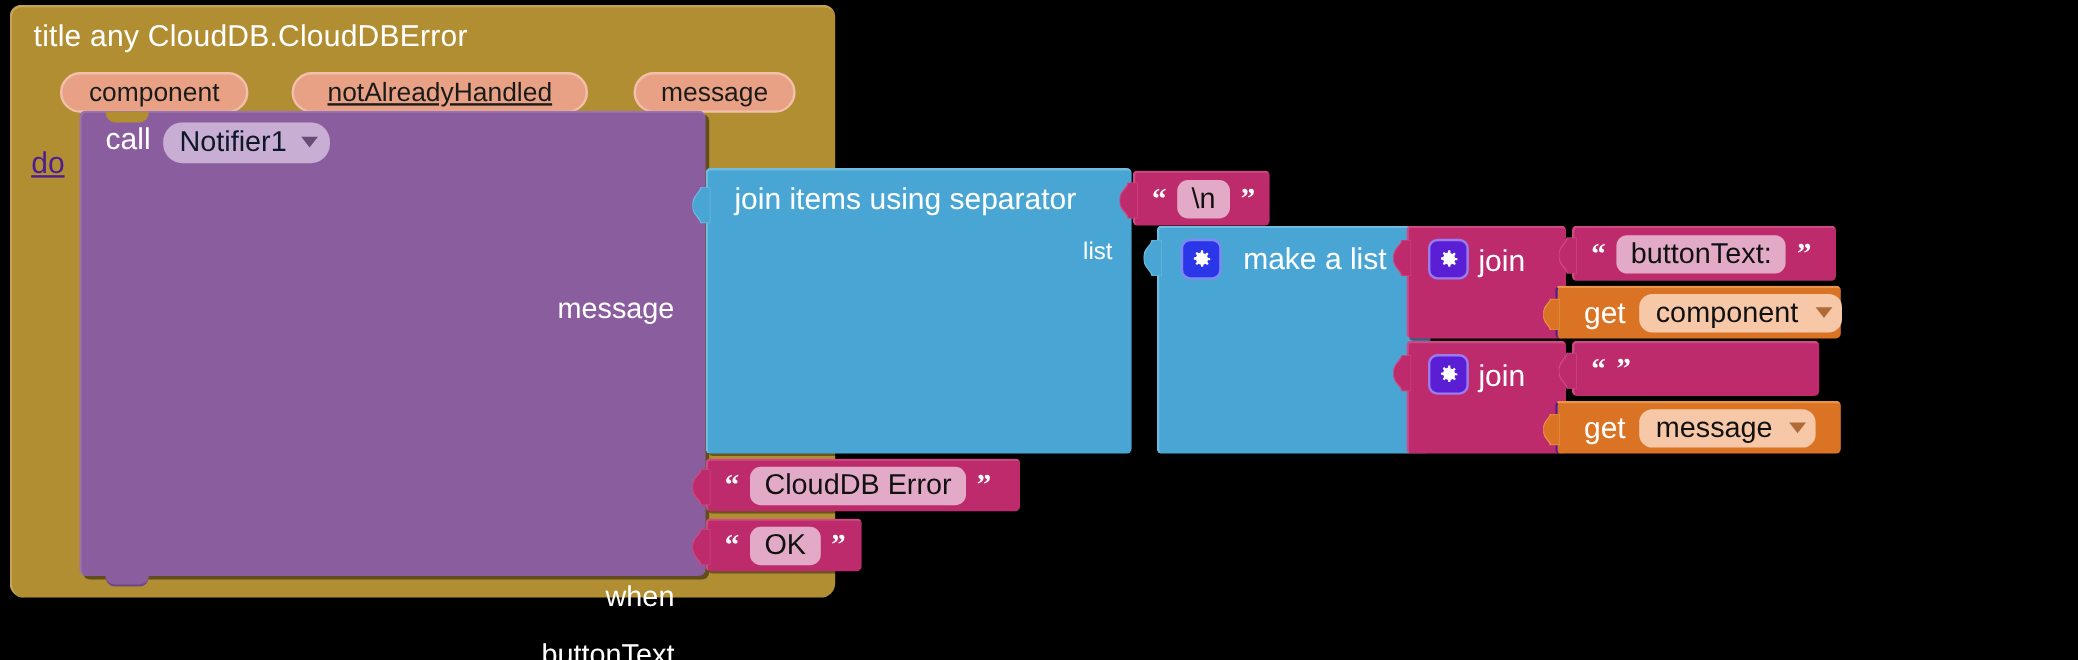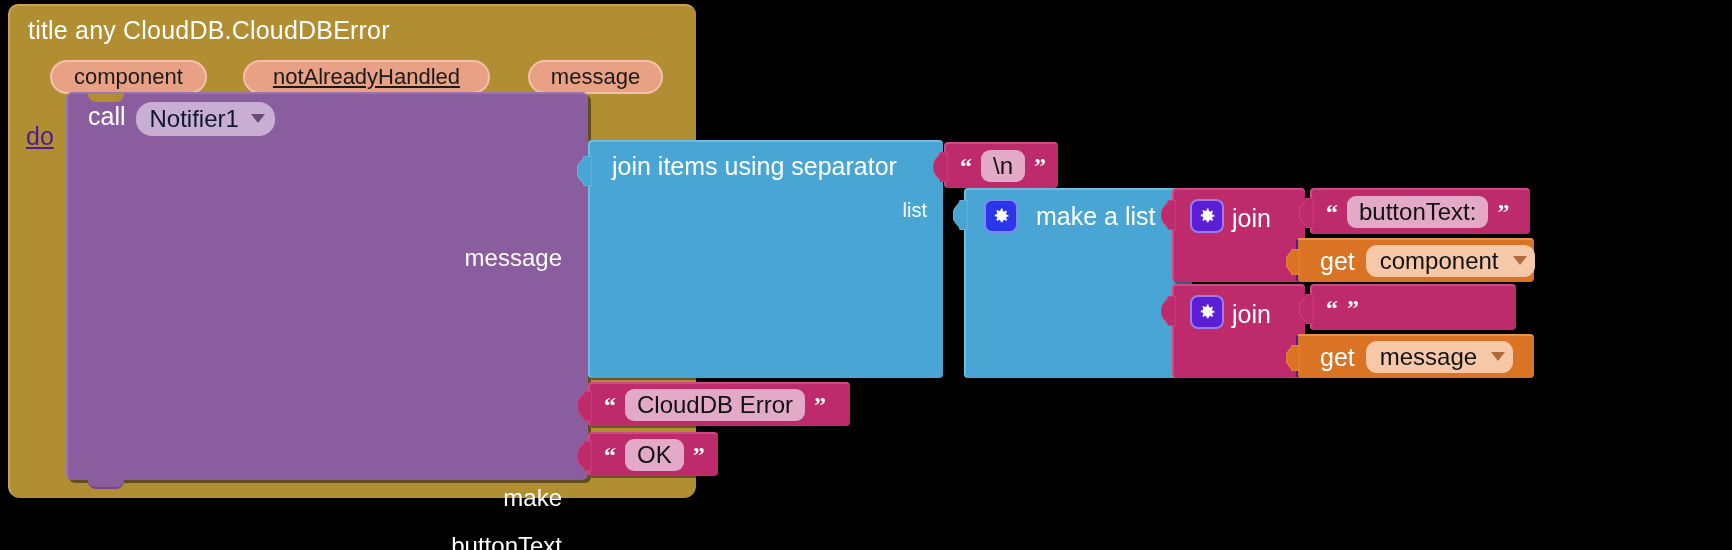--- a/index.html
+++ b/index.html
@@ -202,21 +202,21 @@
 
   <div id="call-text">
     <span>call</span>
     <span class="dropdown-field">
       <span>Notifier1</span>
       <span class="caret"></span>
     </span>
   </div>
 
   <div class="arg-label" id="lbl-message">message</div>
-  <div class="arg-label" id="lbl-title">make</div>
+  <div class="arg-label" id="lbl-title">when</div>
   <div class="arg-label" id="lbl-buttontext">buttonText</div>
 </div>
 
 <div class="vblock blue" id="join-items">
   <span class="plug" style="top:14px;">
     <svg width="15" height="30" viewBox="0 0 15 30">
         <path d="M15 0 H7 C7 5 0 6 0 15 C0 24 7 25 7 30 H15 Z" fill="#49a6d4" stroke="#6fbcdf" stroke-width="1"></path>
       </svg>
   </span>
   <div class="vtext" id="join-items-text">join items using separator</div>

